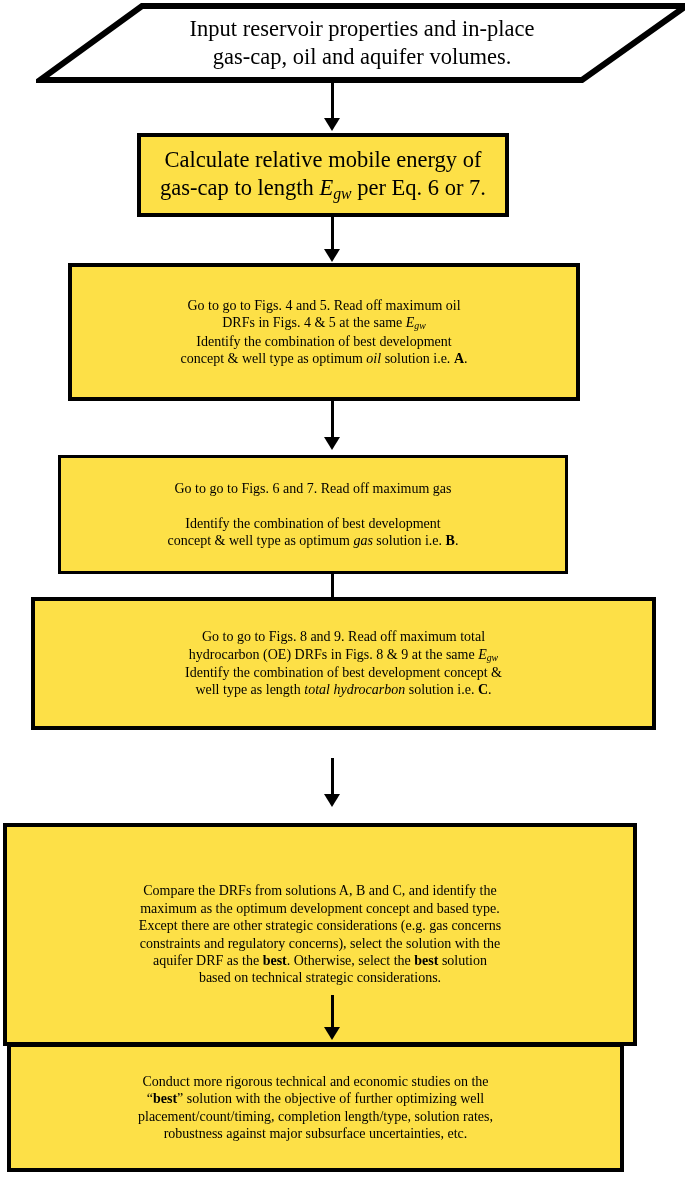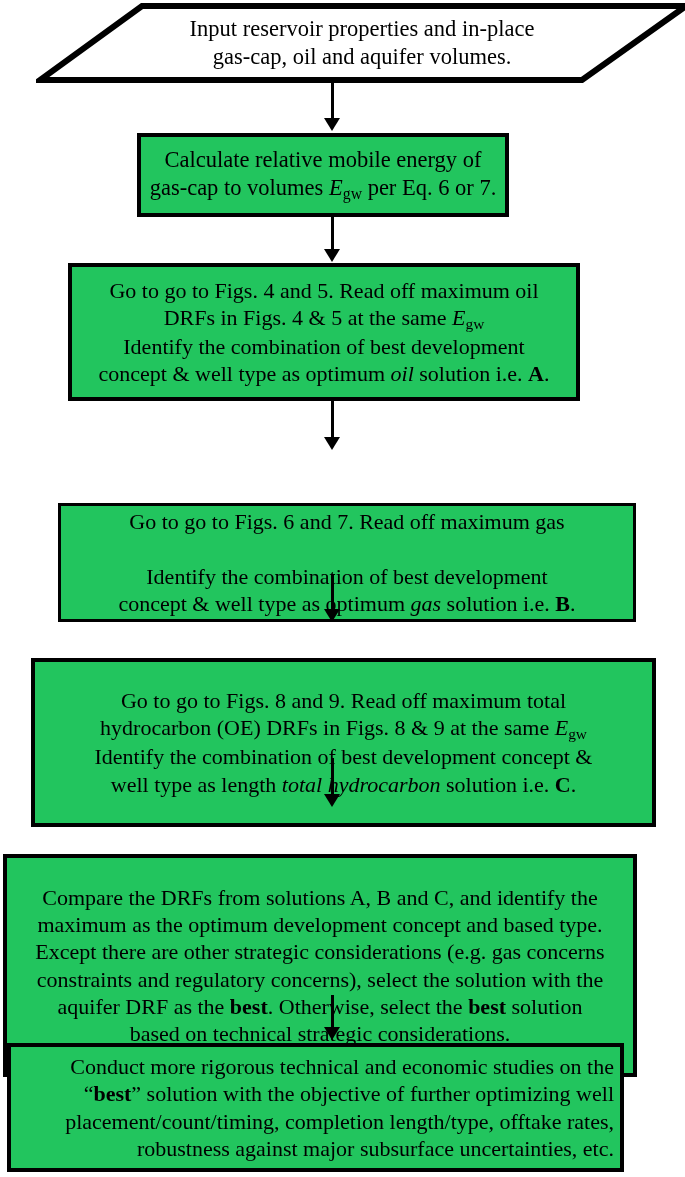--- a/index.html
+++ b/index.html
@@ -18,21 +18,21 @@
   #flowchart {
     position: absolute;
     left: 0;
     top: 0;
     width: 685px;
     height: 1177px;
   }
   .node {
     position: absolute;
     box-sizing: border-box;
-    background: #22c55e;
+    background: #fde047;
     display: flex;
     align-items: center;
     justify-content: center;
     text-align: center;
     line-height: 1.24;
     color: #000;
   }
   .node .txt {
     display: block;
     width: 100%;
@@ -69,26 +69,27 @@
     position: absolute;
     width: 0;
     height: 0;
     border-left: 8px solid transparent;
     border-right: 8px solid transparent;
     border-top: 13px solid #000;
   }
   i.sym { font-style: italic; }
   b.sym { font-weight: bold; }
   sub.sub {
+    font-style: italic;
     font-size: 0.70em;
     vertical-align: -0.25em;
     letter-spacing: 0;
   }
   .fs22 { font-size: 22.5px; }
-  .fs215 { font-size: 22px; }
+  .fs215 { font-size: 14px; }
 </style>
 </head>
 <body>
 
 <div id="flowchart">
 
   <div class="node parallelogram" style="left:36px; top:2px; width:652px; height:82px;">
     <svg class="skewbg" width="652" height="82" viewBox="0 0 652 82" preserveAspectRatio="none">
       <polygon points="106,4 650,4 546,78 4,78" fill="#ffffff" stroke="#000000" stroke-width="6" stroke-linejoin="miter"></polygon>
     </svg>
@@ -97,79 +98,79 @@
       <span>gas-cap, oil and aquifer volumes.</span>
     </span>
   </div>
 
   <div class="conn" style="left:331px; top:82px; height:38px;"></div>
   <div class="arrowhead" style="left:324px; top:118px;"></div>
 
   <div class="node box" style="left:137px; top:133px; width:372px; height:84px;">
     <span class="txt fs22">
       <span>Calculate relative mobile energy of</span><br>
-      <span><span>gas-cap to volumes </span><i class="sym">E</i><sub class="sub">gw</sub><span> per Eq. 6 or 7.</span></span>
+      <span><span>gas-cap to length </span><i class="sym">E</i><sub class="sub">gw</sub><span> per Eq. 6 or 7.</span></span>
     </span>
   </div>
 
   <div class="conn" style="left:331px; top:217px; height:34px;"></div>
   <div class="arrowhead" style="left:324px; top:249px;"></div>
 
   <div class="node box" style="left:68px; top:263px; width:512px; height:138px;">
     <span class="txt fs215">
       <span>Go to go to Figs. 4 and 5. Read off maximum oil</span><br>
       <span><span>DRFs in Figs. 4 &amp; 5 at the same </span><i class="sym">E</i><sub class="sub">gw</sub></span><br>
       <span>Identify the combination of best development</span><br>
       <span><span>concept &amp; well type as optimum </span><i class="sym">oil</i><span> solution i.e. </span><b class="sym">A</b><span>.</span></span>
     </span>
   </div>
 
   <div class="conn" style="left:331px; top:401px; height:38px;"></div>
   <div class="arrowhead" style="left:324px; top:437px;"></div>
 
-  <div class="node box" style="left:58px; top:455px; width:578px; height:119px; border-width:3px;margin-top:48px;">
+  <div class="node box" style="left:58px; top:455px; width:510px; height:119px; border-width:3px;">
     <span class="txt fs215">
       <span>Go to go to Figs. 6 and 7. Read off maximum gas</span><br>
       <br>
       <span>Identify the combination of best development</span><br>
       <span><span>concept &amp; well type as optimum </span><i class="sym">gas</i><span> solution i.e. </span><b class="sym">B</b><span>.</span></span>
     </span>
   </div>
 
   <div class="conn" style="left:331px; top:574px; height:37px;"></div>
   <div class="arrowhead" style="left:324px; top:609px;"></div>
 
-  <div class="node box" style="left:31px; top:658px; width:625px; height:169px;">
+  <div class="node box" style="left:31px; top:597px; width:625px; height:133px;">
     <span class="txt fs215">
       <span>Go to go to Figs. 8 and 9. Read off maximum total</span><br>
       <span><span>hydrocarbon (OE) DRFs in Figs. 8 &amp; 9 at the same </span><i class="sym">E</i><sub class="sub">gw</sub></span><br>
       <span>Identify the combination of best development concept &amp;</span><br>
       <span><span>well type as length </span><i class="sym">total hydrocarbon</i><span> solution i.e. </span><b class="sym">C</b><span>.</span></span>
     </span>
   </div>
 
   <div class="conn" style="left:331px; top:758px; height:38px;"></div>
   <div class="arrowhead" style="left:324px; top:794px;"></div>
 
-  <div class="node box" style="left:3px; top:854px; width:634px; height:223px;">
+  <div class="node box" style="left:3px; top:823px; width:634px; height:223px;">
     <span class="txt fs215">
       <span>Compare the DRFs from solutions A, B and C, and identify the</span><br>
       <span>maximum as the optimum development concept and based type.</span><br>
       <span>Except there are other strategic considerations (e.g. gas concerns</span><br>
       <span>constraints and regulatory concerns), select the solution with the</span><br>
       <span><span>aquifer DRF as the </span><b class="sym">best</b><span>. Otherwise, select the </span><b class="sym">best</b><span> solution</span></span><br>
       <span>based on technical strategic considerations.</span>
     </span>
   </div>
 
   <div class="conn" style="left:331px; top:995px; height:34px;"></div>
   <div class="arrowhead" style="left:324px; top:1027px;"></div>
 
-  <div class="node box" style="left:7px; top:1043px; width:617px; height:129px;text-align:right;">
+  <div class="node box" style="left:7px; top:1043px; width:617px; height:129px;">
     <span class="txt fs215">
       <span>Conduct more rigorous technical and economic studies on the</span><br>
       <span><span>“</span><b class="sym">best</b><span>” solution with the objective of further optimizing well</span></span><br>
-      <span>placement/count/timing, completion length/type, offtake rates,</span><br>
+      <span>placement/count/timing, completion length/type, solution rates,</span><br>
       <span>robustness against major subsurface uncertainties, etc.</span>
     </span>
   </div>
 
 </div>
 
 </body></html>

